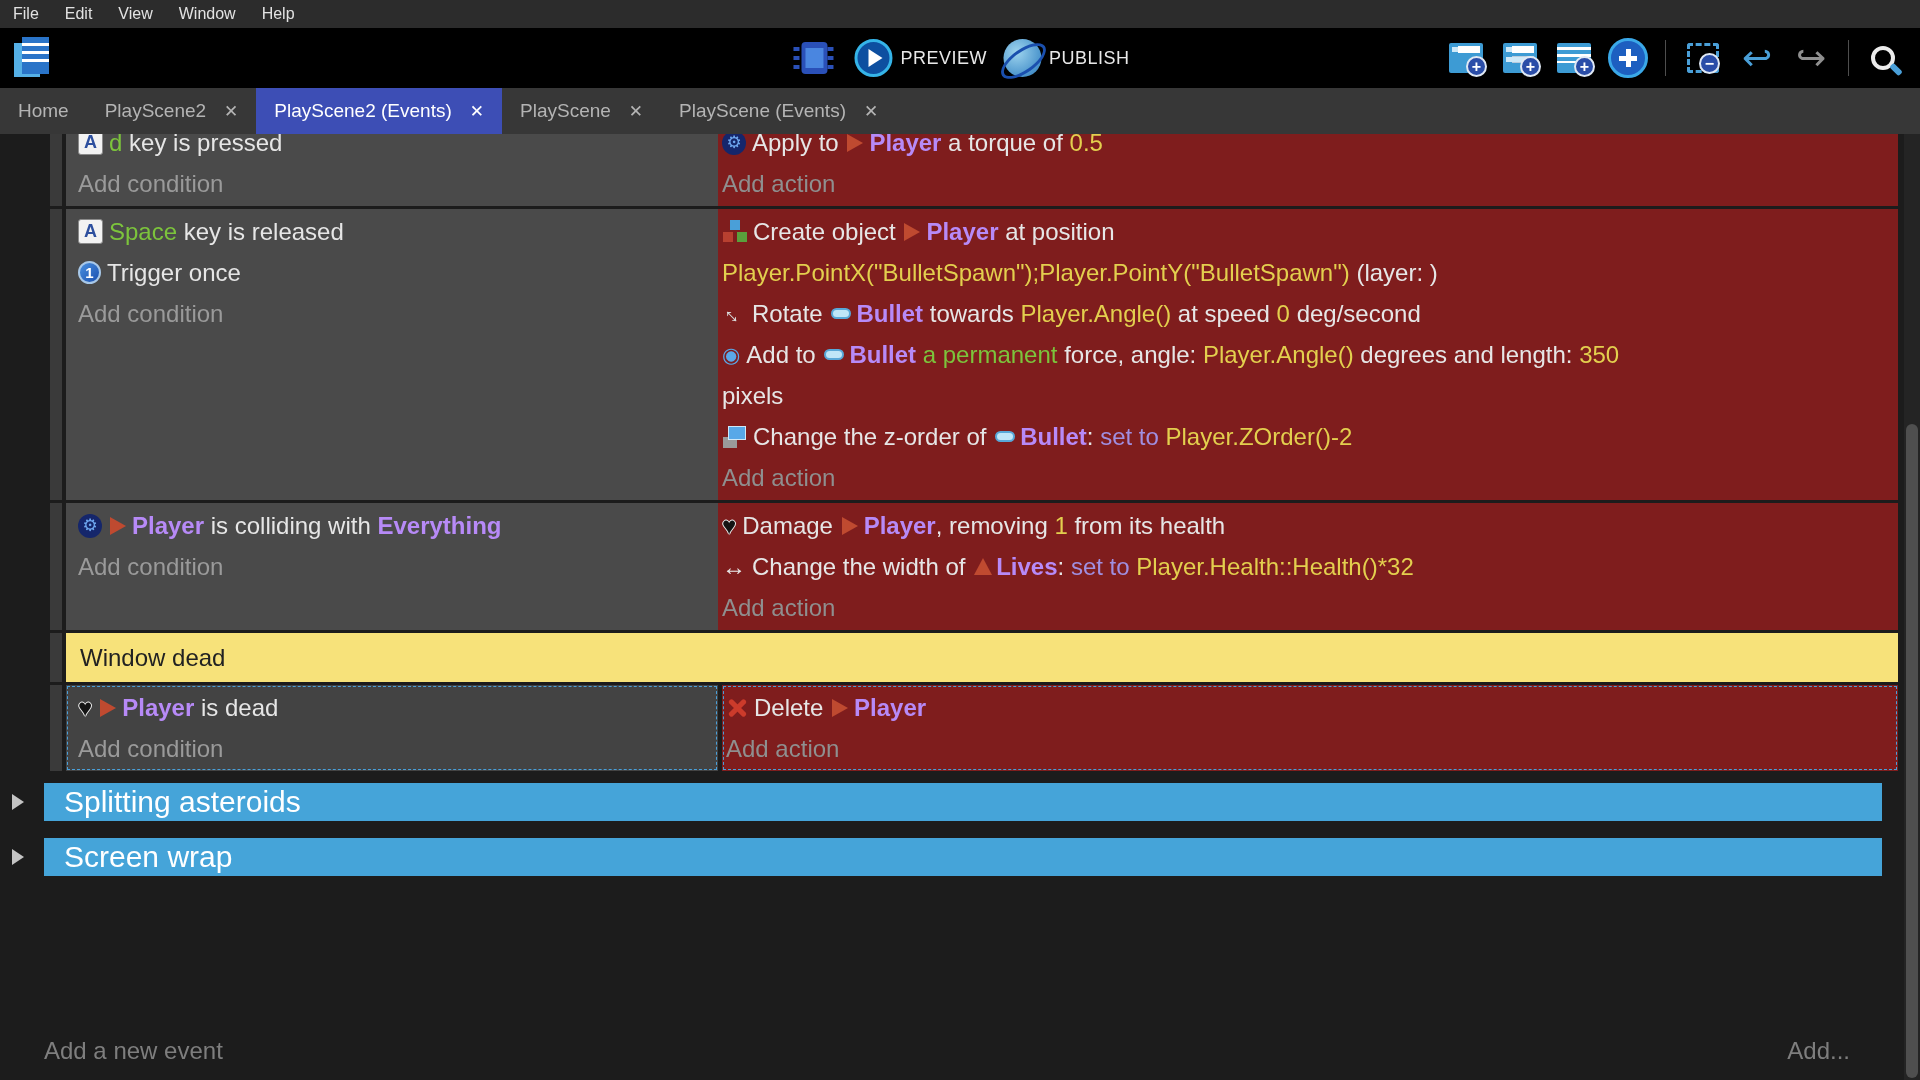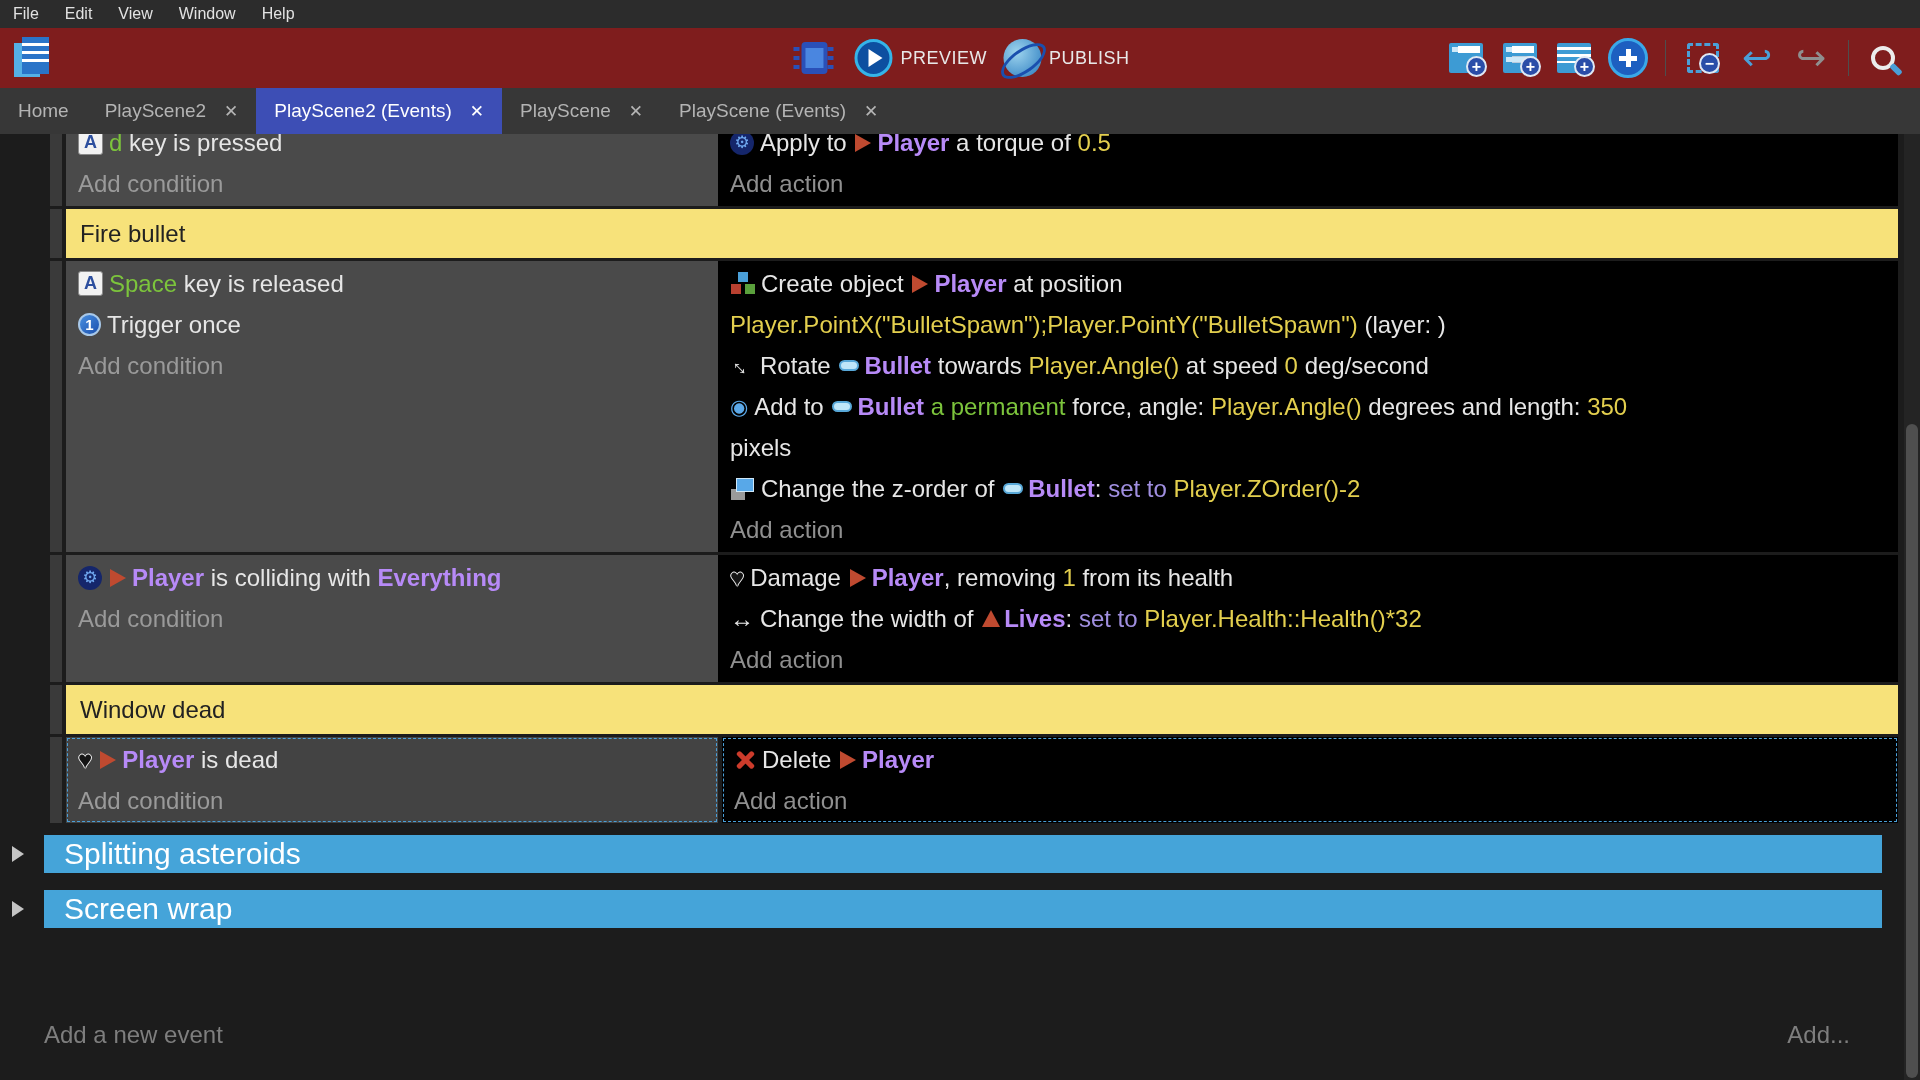--- a/index.html
+++ b/index.html
@@ -6,21 +6,21 @@
   html,body { width:1920px; height:1080px; overflow:hidden; background:#1c1c1c;
               font-family:"Liberation Sans","DejaVu Sans",sans-serif; }
   .app { width:1920px; height:1080px; display:flex; flex-direction:column; }
 
   
   .menubar { height:28px; background:#2c2c2c; display:flex; align-items:center;
              color:#e2e2e2; font-size:16px; flex:none; }
   .menubar .mitem { padding:0 13px; cursor:default; }
 
   
-  .toolbar { height:60px; background:#7f1d1d; position:relative; display:flex;
+  .toolbar { height:60px; background:#000000; position:relative; display:flex;
              align-items:center; padding:0 10px; flex:none; }
   .tb-center { position:absolute; left:50%; transform:translateX(-50%); display:flex;
                align-items:center; gap:16px; }
   .tb-right { margin-left:auto; display:flex; align-items:center; gap:6px; }
   .tb-label { color:#e8e8e8; font-size:18px; letter-spacing:.5px; margin-left:8px; }
   .tb-btn { display:flex; align-items:center; }
   .tb-sep { width:1px; height:36px; background:#4e4e4e; margin:0 7px; }
   .tbtn { width:48px; height:48px; display:flex; align-items:center; justify-content:center; position:relative; }
 
   .project-icon { width:40px; height:42px; position:relative; }
@@ -68,21 +68,21 @@
   .tab .close { font-size:17px; color:inherit; }
 
   
   .sheet { position:relative; height:946px; background:#1c1c1c; overflow:hidden; }
   .rows { position:absolute; inset:0 16px 52px 0; overflow:hidden; }
   .event-row, .comment-row { display:flex; margin:3px 6px 0 50px; }
   .strip { width:12px; flex:none; background:#3a3a3a; margin-right:4px; }
   .event-row.partial { margin-top:-14px; }
   .cell { padding:2px 8px 2px 12px; }
   .cond { width:652px; flex:none; background:#4a4a4a; }
-  .acts { flex:1; background:#000000; padding-left:12px; }
+  .acts { flex:1; background:#7f1d1d; padding-left:4px; }
   .event-row.selected .cond { outline:1px dashed #4a9fd8; outline-offset:-2px; background:#434343; margin-right:4px; }
   .event-row.selected .acts { outline:1px dashed #4a9fd8; outline-offset:-2px; }
   .line { display:flex; align-items:center; height:41px; font-size:24px; color:#e6e6e6; }
   .line span { white-space:pre; }
   .line.add { color:#8f8f8f; }
   .cond .line.add { color:#9a9a9a; }
   .c-plain { color:#e6e6e6; }
   .c-green { color:#7cc43c; }
   .c-expr  { color:#e3cf4e; }
   .c-object{ color:#b78af7; font-weight:bold; }
@@ -90,21 +90,21 @@
 
   .comment-bar { flex:1; background:#f7e27a; color:#222; font-size:24px; height:49px;
                  display:flex; align-items:center; padding-left:14px; }
   .group-row { display:flex; align-items:center; margin:12px 22px 0 12px; }
   .group-row + .group-row { margin-top:17px; }
   .caret { width:0; height:0; border-left:12px solid #c4c4c4; border-top:8px solid transparent;
            border-bottom:8px solid transparent; margin-right:20px; flex:none; }
   .group-bar { flex:1; background:#45a4d9; color:#fff; font-size:30px; height:38px;
                display:flex; align-items:center; padding-left:20px; }
 
-  .footer { position:absolute; left:0; right:16px; bottom:16px; height:52px; display:flex;
+  .footer { position:absolute; left:0; right:16px; bottom:0; height:52px; display:flex;
             align-items:center; justify-content:space-between; color:#7e7e7e; font-size:24px;
             padding:0 54px 6px 44px; }
 
   .scrollbar { position:absolute; top:0; right:0; bottom:0; width:16px; background:#242424; }
   .scroll-thumb { position:absolute; left:2px; right:2px; top:290px; bottom:2px; background:#4f4f4f; border-radius:6px; }
 
   
   .icon { display:inline-flex; align-items:center; justify-content:center; flex:none; margin-right:6px; }
   .icon-key { width:25px; height:25px; background:#f2f2f2; border:1px solid #8a8a8a; border-radius:3px;
               color:#2d4f9e; font-weight:bold; font-size:18px; }
@@ -248,24 +248,20 @@
               <span class="icon icon-physics"></span>
               <span class="c-plain">Apply to </span>
               <span class="icon icon-ship"></span>
               <span class="c-object">Player</span>
               <span class="c-plain"> a torque of </span>
               <span class="c-expr">0.5</span>
             </div>
             <div class="line add">Add action</div>
           </div>
         </div>
-        <div class="comment-row">
-          <div class="strip"></div>
-          <div class="comment-bar">Fire bullet</div>
-        </div>
         <div class="event-row">
           <div class="strip"></div>
           <div class="cell cond">
             <div class="line">
               <span class="icon icon-key"></span>
               <span class="c-green">Space</span>
               <span class="c-plain"> key is released</span>
             </div>
             <div class="line">
               <span class="icon icon-once"></span>

